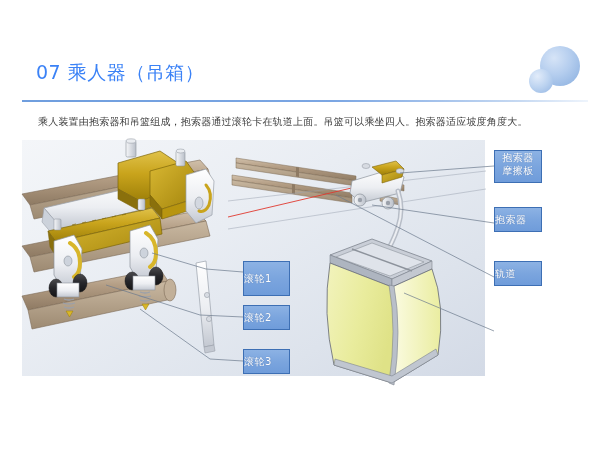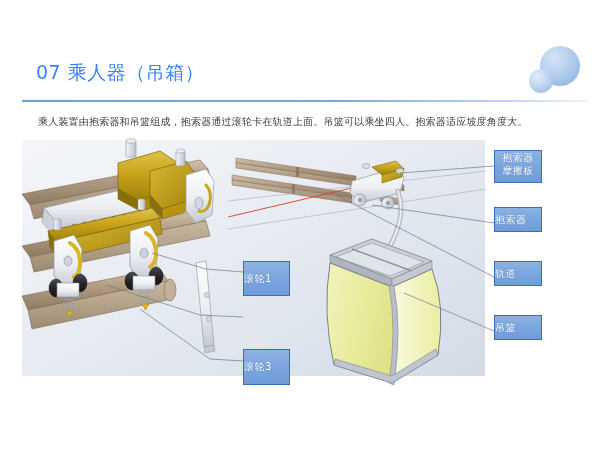--- a/index.html
+++ b/index.html
@@ -346,32 +346,32 @@
 
         <path d="M152,120 L206,136 L243,139"></path>
         <path d="M106,152 L200,182 L243,184"></path>
         <path d="M140,176 L210,226 L243,228"></path>
       </g>
     </svg>
 
     <div class="label-box" style="left:243px; top:128px; width:47px; height:35px;">
       <span>滚轮1</span>
     </div>
-    <div class="label-box" style="left:243px; top:216px; width:47px; height:36px;">
+    <div class="label-box" style="left:243px; top:172px; width:47px; height:25px;">
+      <span>滚轮2</span>
+    </div>
+    <div class="label-box" style="left:243px; top:216px; width:47px; height:25px;">
       <span>滚轮3</span>
     </div>
 
     <div class="label-box label-two-line" style="left:494px; top:17px; width:48px; height:33px; flex-direction:column;">
       <span>抱索器</span>
       <span>摩擦板</span>
     </div>
     <div class="label-box" style="left:494px; top:74px; width:48px; height:25px;">
       <span>抱索器</span>
     </div>
     <div class="label-box" style="left:494px; top:128px; width:48px; height:25px;">
       <span>轨道</span>
     </div>
-    <div class="label-box" style="left:494px; top:182px; width:48px; height:25px;">
-      <span>吊篮</span>
-    </div>
 
   </div>
 </div>
 
 </body></html>

